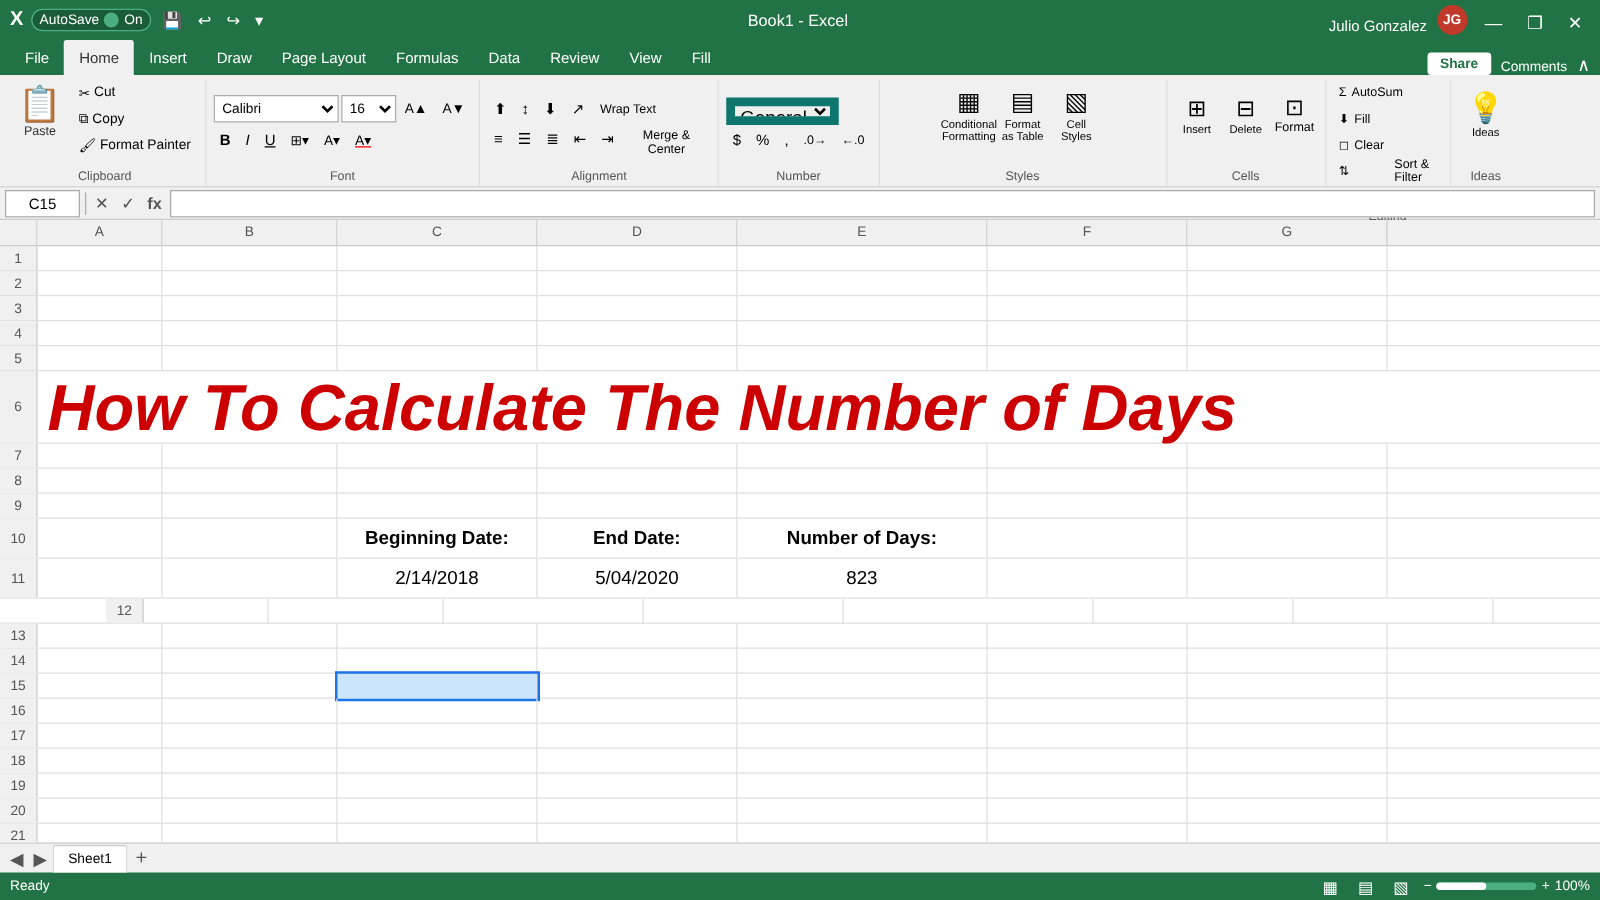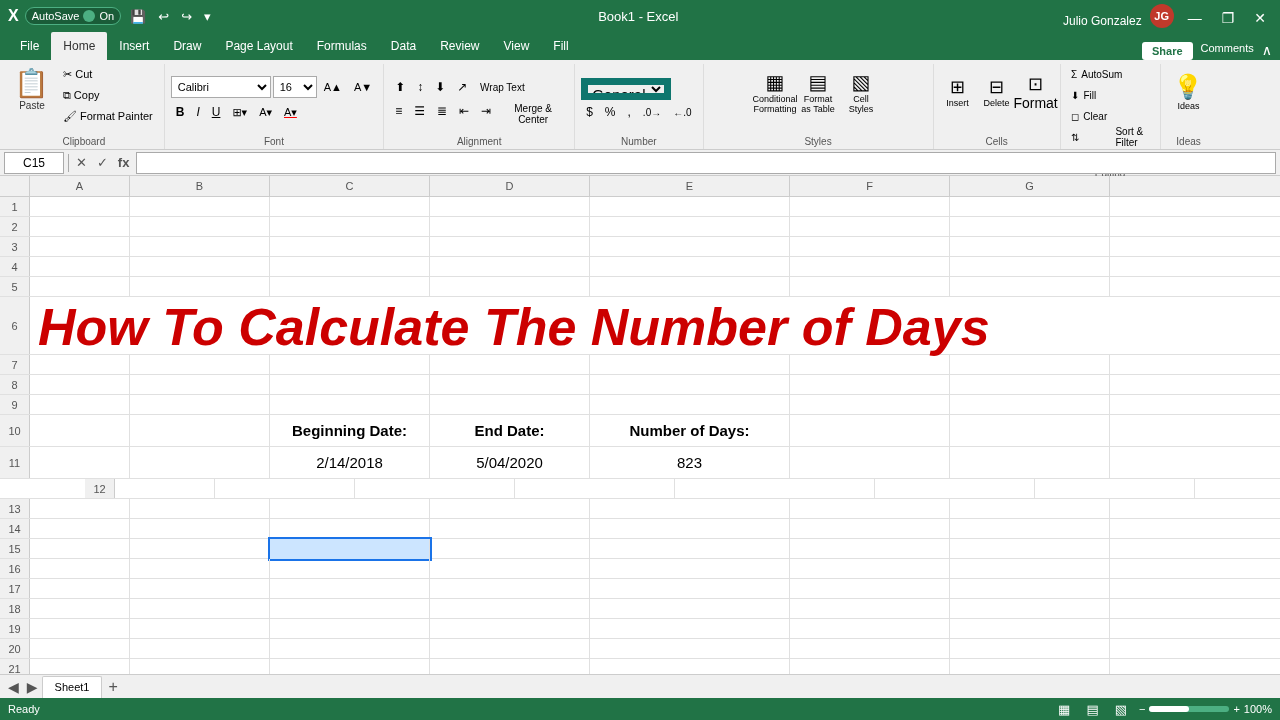--- a/index.html
+++ b/index.html
@@ -43,21 +43,21 @@
     .ribbon-tab {
       padding: 4px 12px;
       color: white;
       font-size: 12px;
       cursor: pointer;
       border-radius: 2px 2px 0 0;
       height: 28px;
       display: flex; align-items: center;
     }
     .ribbon-tab.active { background: #f0f0f0; color: #333; }
-    .ribbon-right { margin-left: auto; display: flex; gap: 8px; align-items: flex-start; }
+    .ribbon-right { margin-left: auto; display: flex; gap: 8px; align-items: flex-end; }
     .ribbon-share-btn { background: white; color: #217346; border: none; padding: 3px 10px; border-radius: 3px; font-size: 11px; cursor: pointer; font-weight: bold; }
     .ribbon-comments-btn { color: white; background: none; border: none; font-size: 11px; cursor: pointer; }
 
     
     #ribbon {
       background: #f0f0f0;
       border-bottom: 1px solid #ccc;
       display: flex;
       align-items: stretch;
       padding: 4px 4px 0 4px;
@@ -484,21 +484,21 @@
         <div class="cell-btn">
           <span style="font-size:18px;">⊞</span>
           <span style="font-size:9px;">Insert</span>
         </div>
         <div class="cell-btn">
           <span style="font-size:18px;">⊟</span>
           <span style="font-size:9px;">Delete</span>
         </div>
         <div class="cell-btn">
           <span style="font-size:18px;">⊡</span>
-          <span style="font-size:14px;">Format</span>
+          <span style="font-size:10px;">Format</span>
         </div>
       </div>
     </div>
     <div class="ribbon-group-label">Cells</div>
   </div>
 
   <div class="ribbon-group editing-group">
     <div class="ribbon-group-content">
       <div class="editing-btns" style="flex-direction:column;gap:1px;">
         <div class="edit-btn" style="flex-direction:row;height:20px;width:80px;justify-content:flex-start;gap:4px;">

